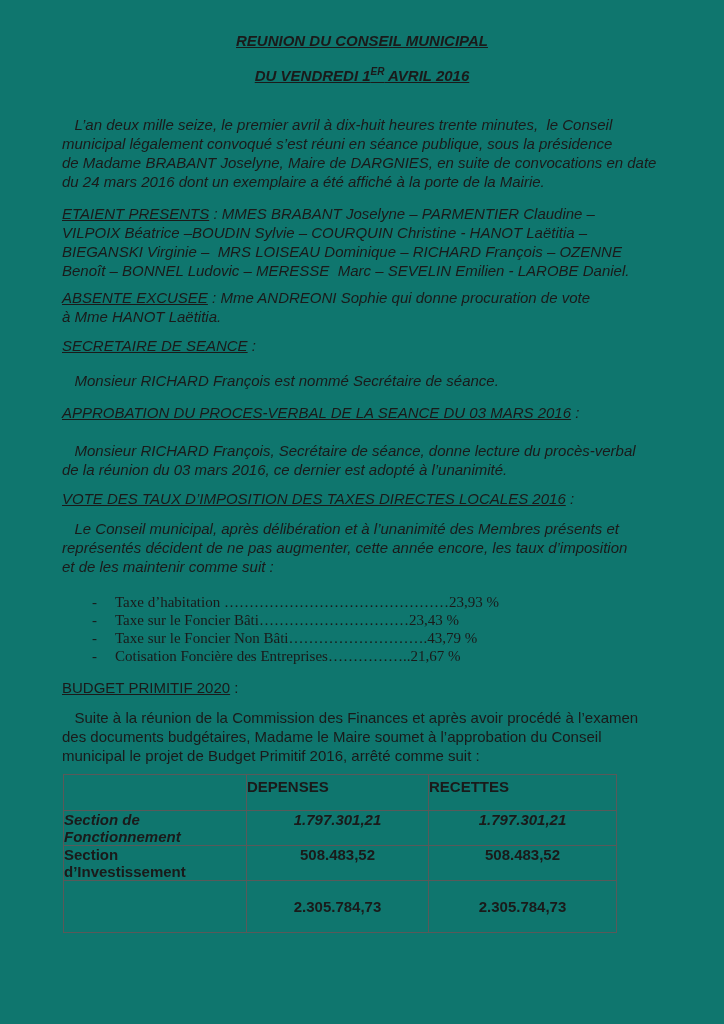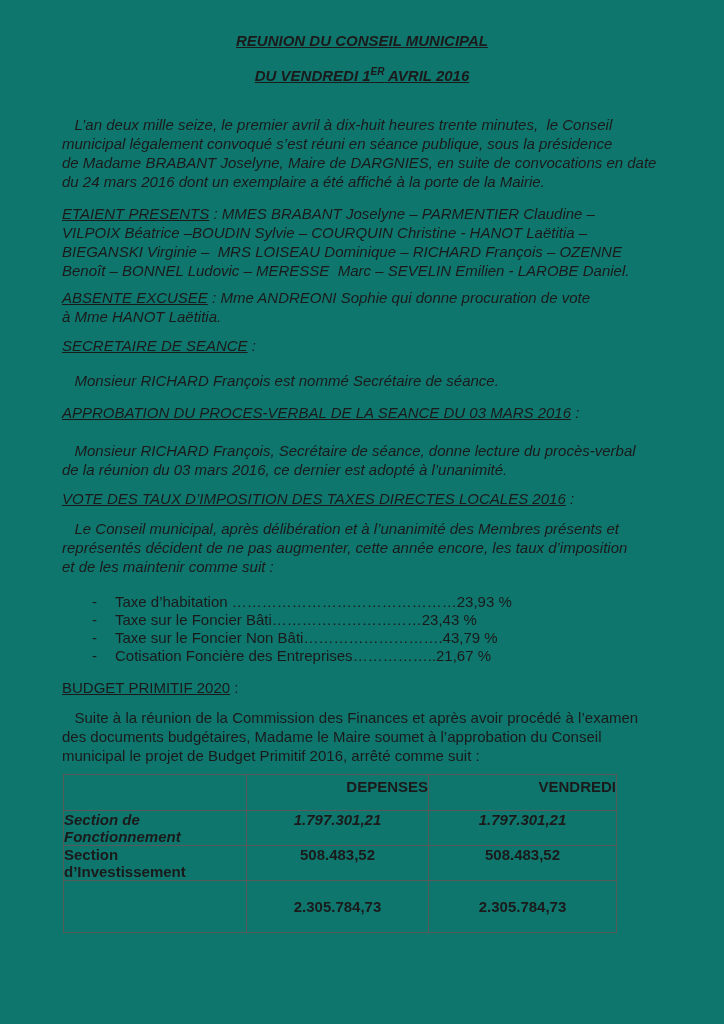--- a/index.html
+++ b/index.html
@@ -38,44 +38,43 @@
   .app-hd  { margin-top: 13px; }
   .app-tx  { margin-top: 19px; }
   .vote-hd { margin-top: 10px; }
   .vote-tx { margin-top: 11px; }
   .tax-list {
     list-style: none;
     margin: 17px 0 0 0;
     padding: 0 0 0 30px;
     line-height: 18px;
   }
-  .tax-list li { white-space: pre; }
+  .tax-list li { white-space: pre; font-family: Liberation Serif, serif; }
   .tax-dash { display: inline-block; width: 23px; }
   .bud-hd { margin-top: 13px; }
   .bud-tx { margin-top: 11px; }
   table.budget {
     border-collapse: collapse;
     table-layout: fixed;
     margin: 9px 0 0 1px;
     width: 553px;
     font-weight: bold;
     font-size: 15px;
     line-height: 17px;
     color: #1a1a1a;
   }
   table.budget th, table.budget td {
     border: 1px solid #595959;
     padding: 0;
   }
   table.budget th {
     vertical-align: top;
     padding-top: 3px;
-    text-align: right;
+    text-align: left;
     font-size: 15px;
-    padding-left: 7px;
   }
   tr.r-head { height: 36px; }
   tr.r-1 { height: 35px; font-style: italic; }
   tr.r-2 { height: 32px; }
   tr.r-total { height: 52px; }
   td.lbl {
     text-align: left;
     vertical-align: top;
     padding: 1px 4px 0 7px;
     white-space: pre-line;
@@ -140,21 +139,21 @@
   <table class="budget">
     <colgroup>
       <col style="width:183px">
       <col style="width:182px">
       <col style="width:188px">
     </colgroup>
     <tbody>
         <tr class="r-head">
       <th></th>
       <th>DEPENSES</th>
-      <th>VENDREDI</th>
+      <th>RECETTES</th>
     </tr>
     <tr class="r-1">
       <td class="lbl">Section de
 Fonctionnement</td>
       <td class="val">1.797.301,21</td>
       <td class="val">1.797.301,21</td>
     </tr>
     <tr class="r-2">
       <td class="lbl">Section
 d’Investissement</td>

